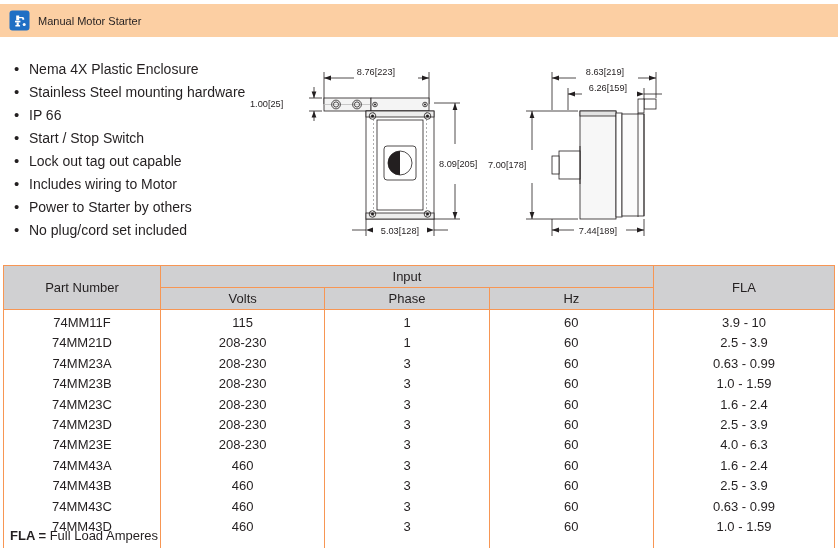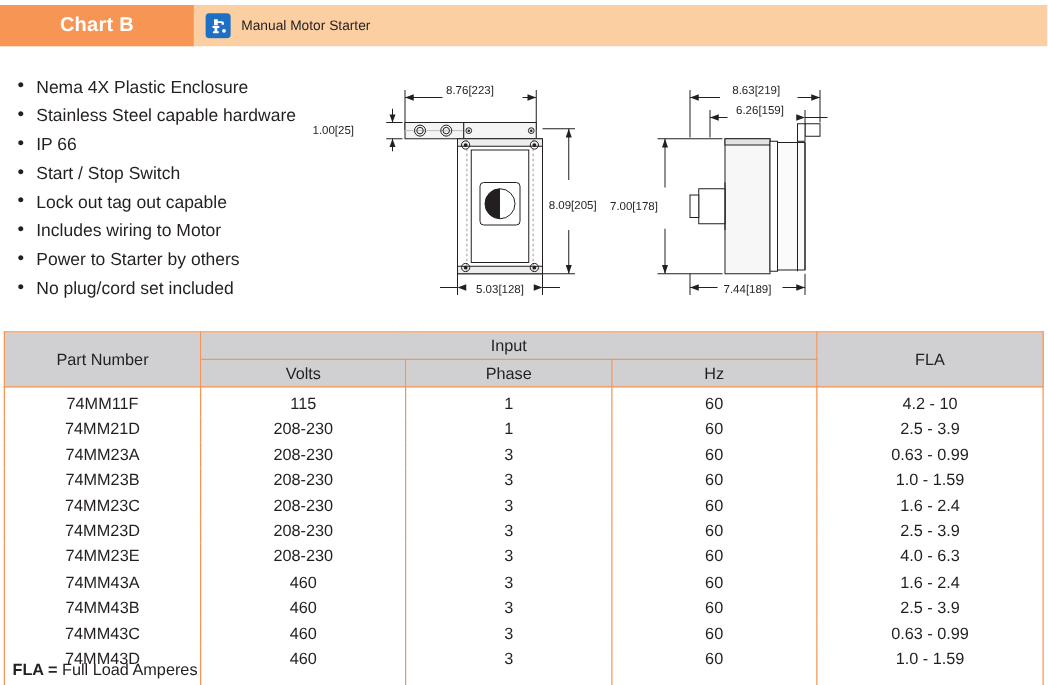--- a/index.html
+++ b/index.html
@@ -130,39 +130,36 @@
     position: absolute;
     left: 10px; top: 528px;
     font-size: 13px;
   }
   .footnote .abbr { font-weight: bold; }
 </style>
 </head>
 <body>
 
 <div class="header">
-  <div class="header-tab">
-    <span class="header-tab-label">Chart B</span>
-  </div>
   <div class="header-right">
     <svg class="header-icon" viewBox="0 0 21 21">
       <rect x="0.5" y="0.5" width="20" height="20" rx="3" ry="3" fill="#1F6FC4"></rect>
       <path d="M7.2 5.4 h3.0 v1.5 h3.4 a1.6 1.6 0 0 1 1.6 1.6 v1.2 h-1.9 v-0.9 a0.5 0.5 0 0 0 -0.5 -0.5 h-2.6 v1.9 h-3.0 z" fill="#ffffff"></path>
       <rect x="6.0" y="10.7" width="5.4" height="1.7" fill="#ffffff"></rect>
       <rect x="7.6" y="12.4" width="2.2" height="3.3" fill="#ffffff"></rect>
       <rect x="6.3" y="15.0" width="4.8" height="1.5" rx="0.5" fill="#ffffff"></rect>
       <circle cx="15.2" cy="14.6" r="1.5" fill="#ffffff"></circle>
     </svg>
     <span class="header-title">Manual Motor Starter</span>
   </div>
 </div>
 
 <ul class="features">
   <li>Nema 4X Plastic Enclosure</li>
-  <li>Stainless Steel capable hardware</li>
+  <li>Stainless Steel mounting hardware</li>
   <li>IP 66</li>
   <li>Start / Stop Switch</li>
   <li>Lock out tag out capable</li>
   <li>Includes wiring to Motor</li>
   <li>Power to Starter by others</li>
   <li>No plug/cord set included</li>
 </ul>
 
 <div class="drawing drawing-left">
   <svg width="248" height="180" viewBox="0 0 248 180">
@@ -303,21 +300,21 @@
         <th class="c-phase">Phase</th>
         <th class="c-hz">Hz</th>
       </tr>
     </thead>
     <tbody>
       <tr>
         <td>74MM11F</td>
         <td>115</td>
         <td>1</td>
         <td>60</td>
-        <td>4.2 - 10</td>
+        <td>3.9 - 10</td>
       </tr>
       <tr>
         <td>74MM21D</td>
         <td>208-230</td>
         <td>1</td>
         <td>60</td>
         <td>2.5 - 3.9</td>
       </tr>
       <tr>
         <td>74MM23A</td>

